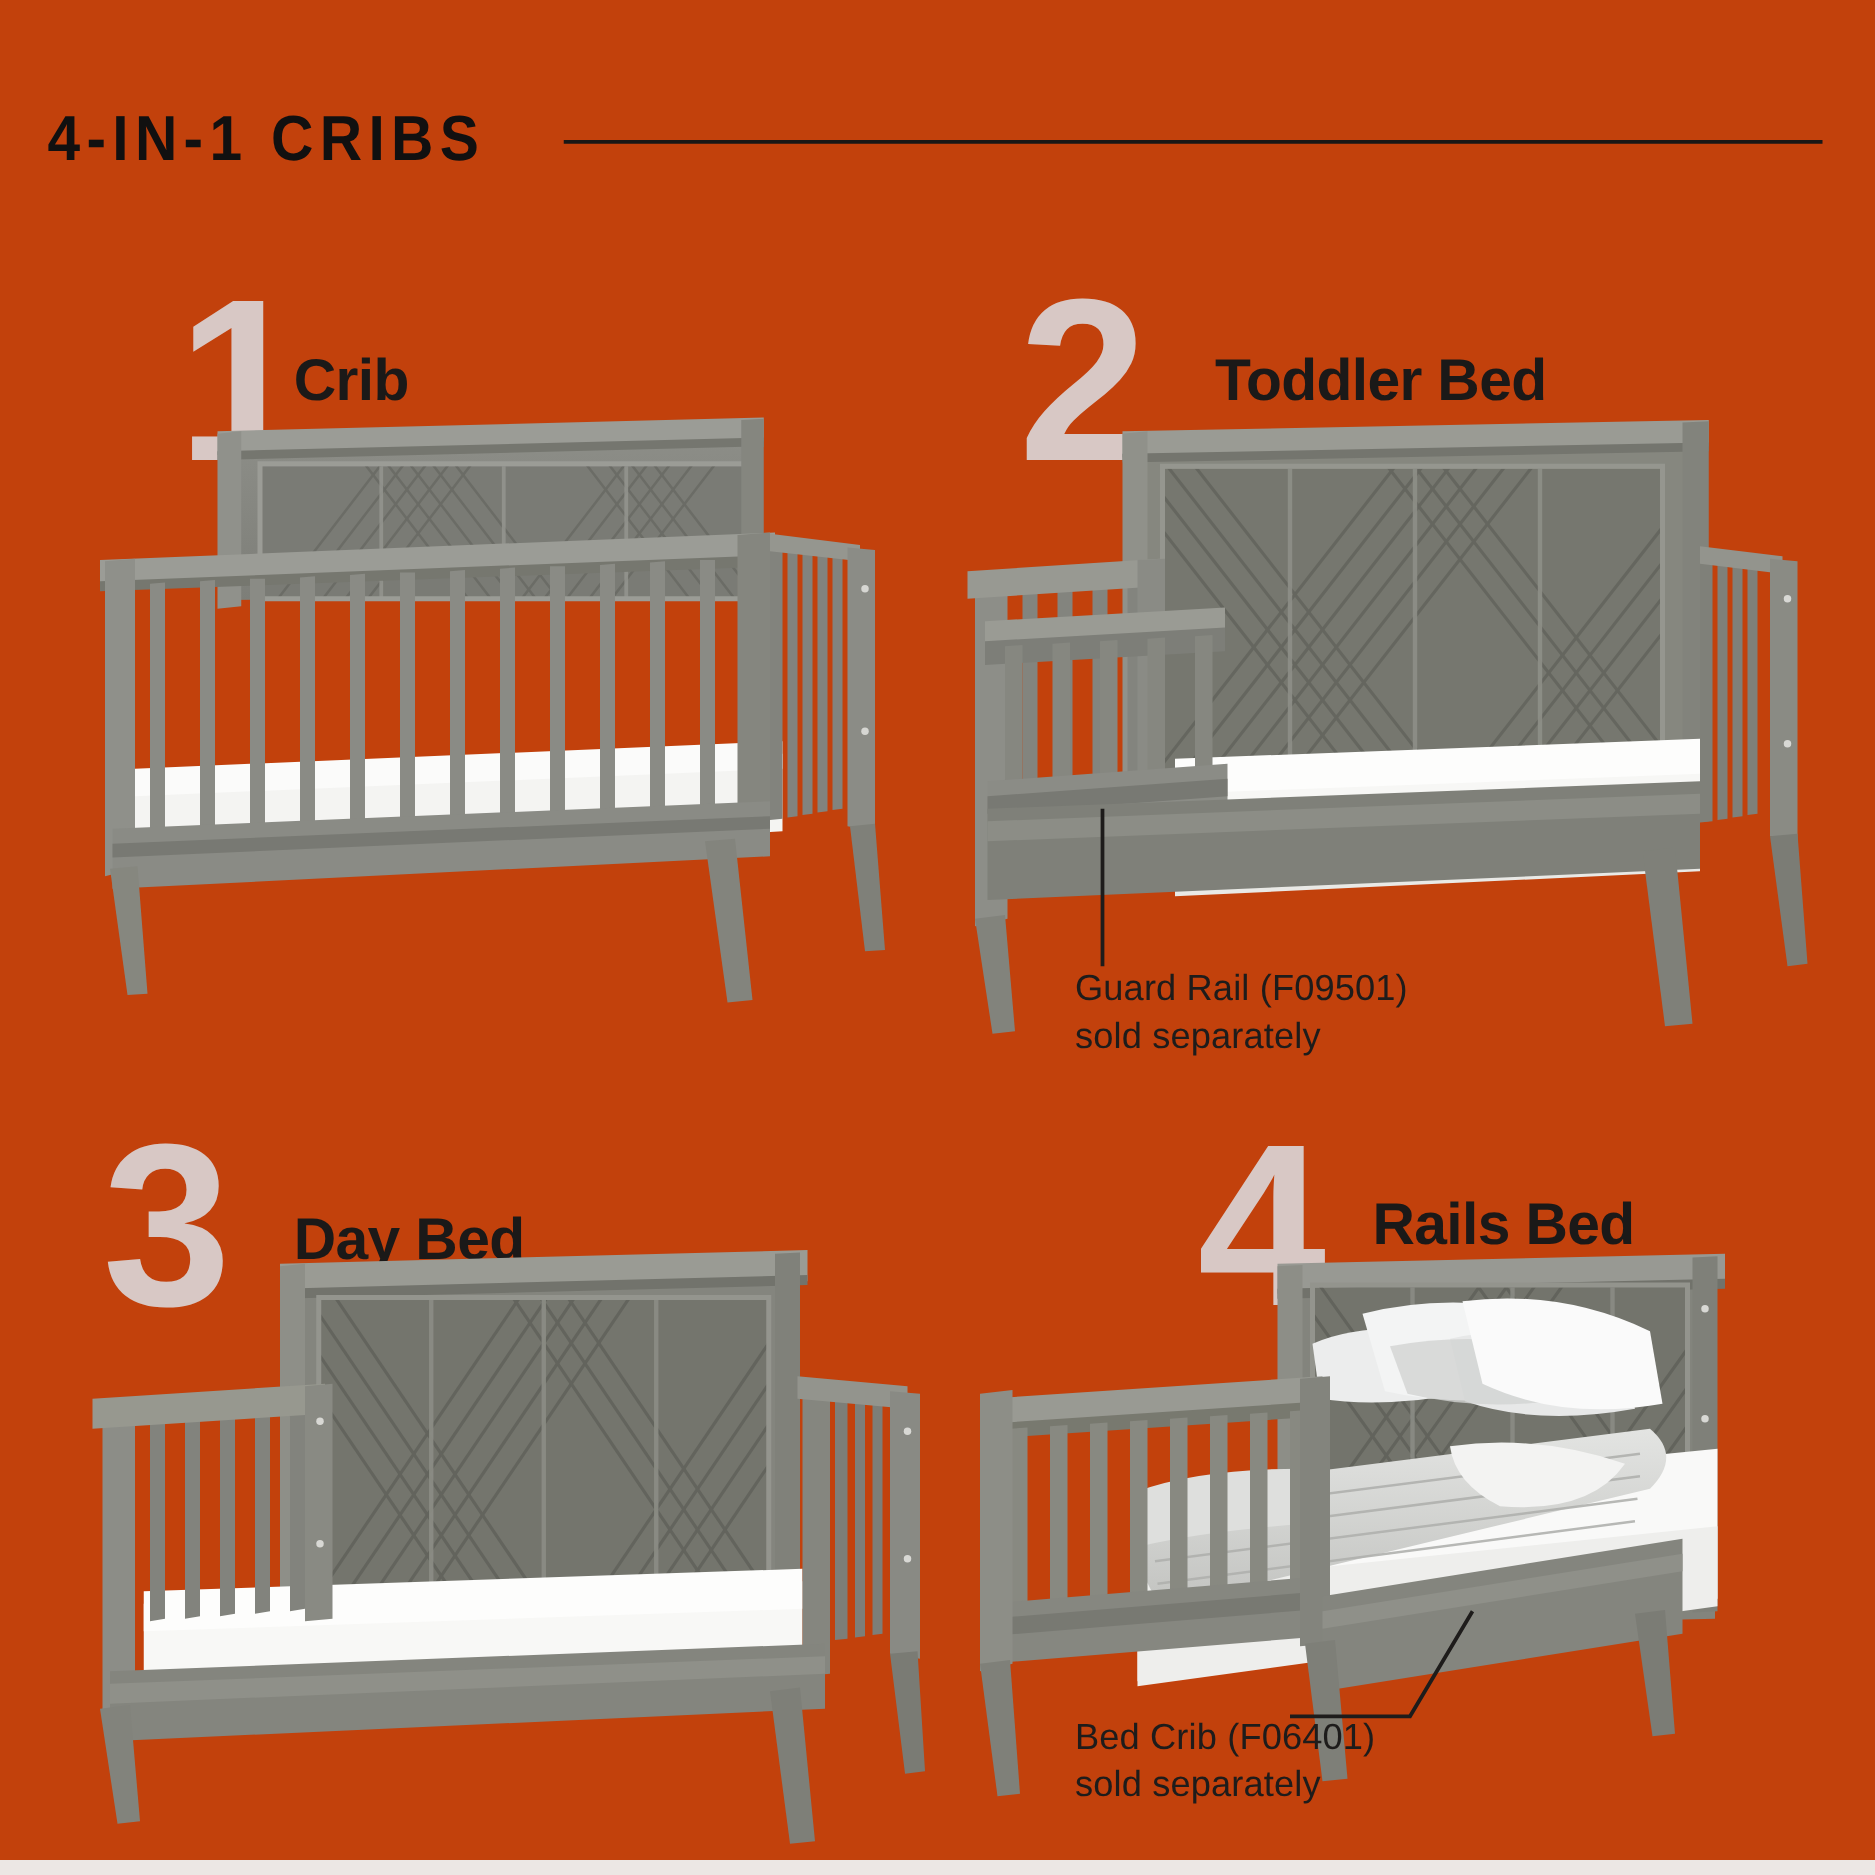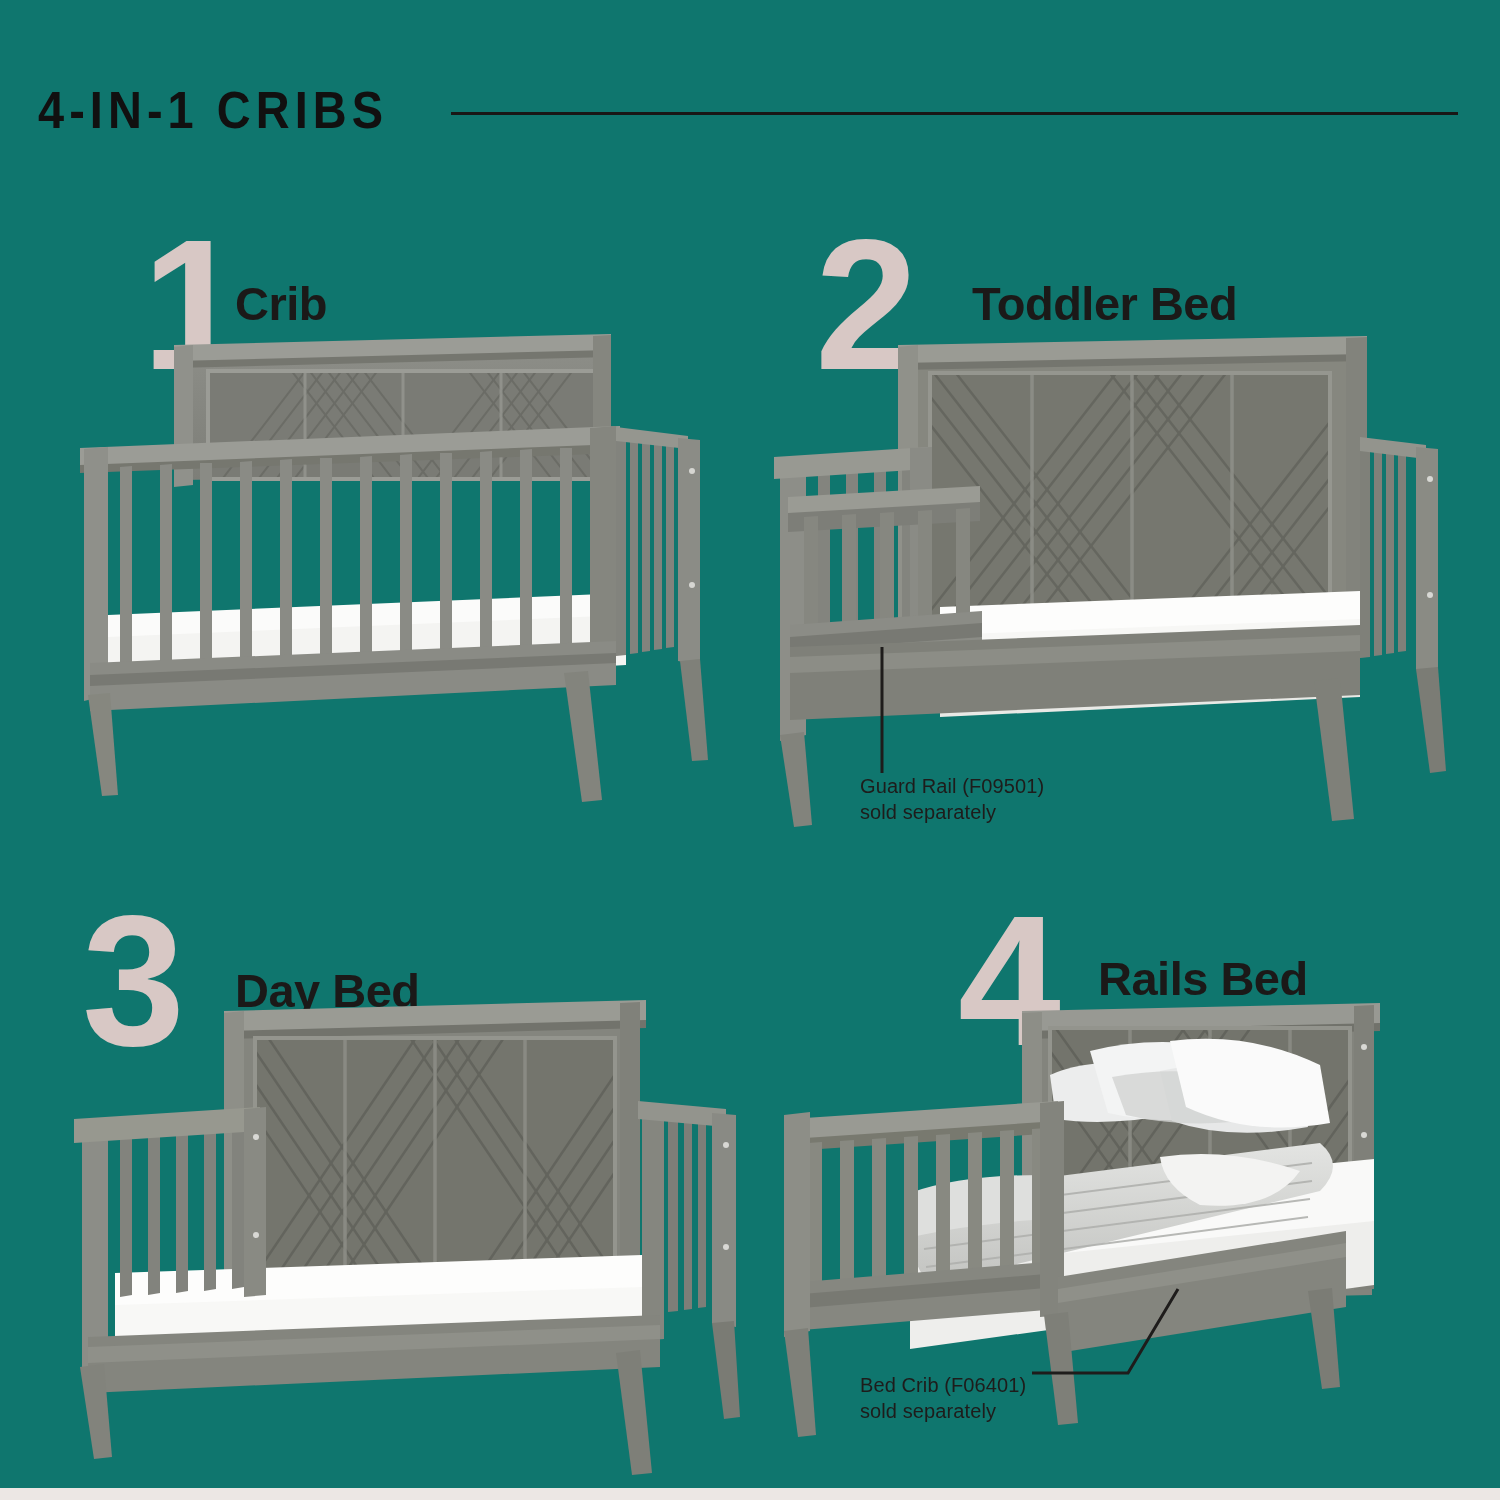--- a/index.html
+++ b/index.html
@@ -2,21 +2,21 @@
 <html><head>
 <meta charset="utf-8">
 <style>
   * { box-sizing: border-box; margin: 0; padding: 0; }
   html, body {
     width: 1500px; height: 1500px;
     background: #ece7e4;
     font-family: "Liberation Sans", sans-serif;
     overflow: hidden;
   }
-  .page { position: relative; width: 1500px; height: 1488px; background: #0f766e; }
+  .page { position: relative; width: 1500px; height: 1488px; background: #c2410c; }
 
   
   .header { position: absolute; left: 38px; top: 78px; width: 1420px; height: 64px; display: flex; align-items: center; }
   .header-title {
     font-size: 51px; font-weight: 700; color: #111010;
     letter-spacing: 5.5px; white-space: nowrap;
     font-family: "Liberation Sans Narrow", "Liberation Sans", sans-serif;
     transform: scaleX(0.92); transform-origin: left center;
   }
   .header-rule { flex: 1; height: 3px; background: #191716; margin-left: 32px; margin-top: 6px; }
@@ -45,21 +45,21 @@
   #quad-2 .step-label { left: 212px; top: 85px; }
   #quad-3 .step-num { left: 22px;  top: 14px; }
   #quad-3 .step-label { left: 175px; top: 92px; }
   #quad-4 .step-num { left: 198px; top: 14px; }
   #quad-4 .step-label { left: 338px; top: 80px; }
 
   .illus { position: absolute; left: 0; top: 0; width: 100%; height: 100%; }
 
   
   .callout {
-    position: absolute; color: #1e1c1b; font-size: 20px; line-height: 1.30;
+    position: absolute; color: #1e1c1b; font-size: 29px; line-height: 1.30;
     white-space: pre-line; letter-spacing: 0.1px;
   }
   #callout-guard { left: 860px; top: 773px; }
   #callout-rails { left: 860px; top: 1372px; }
 </style>
 </head>
 <body>
 
 <div class="page">
 

